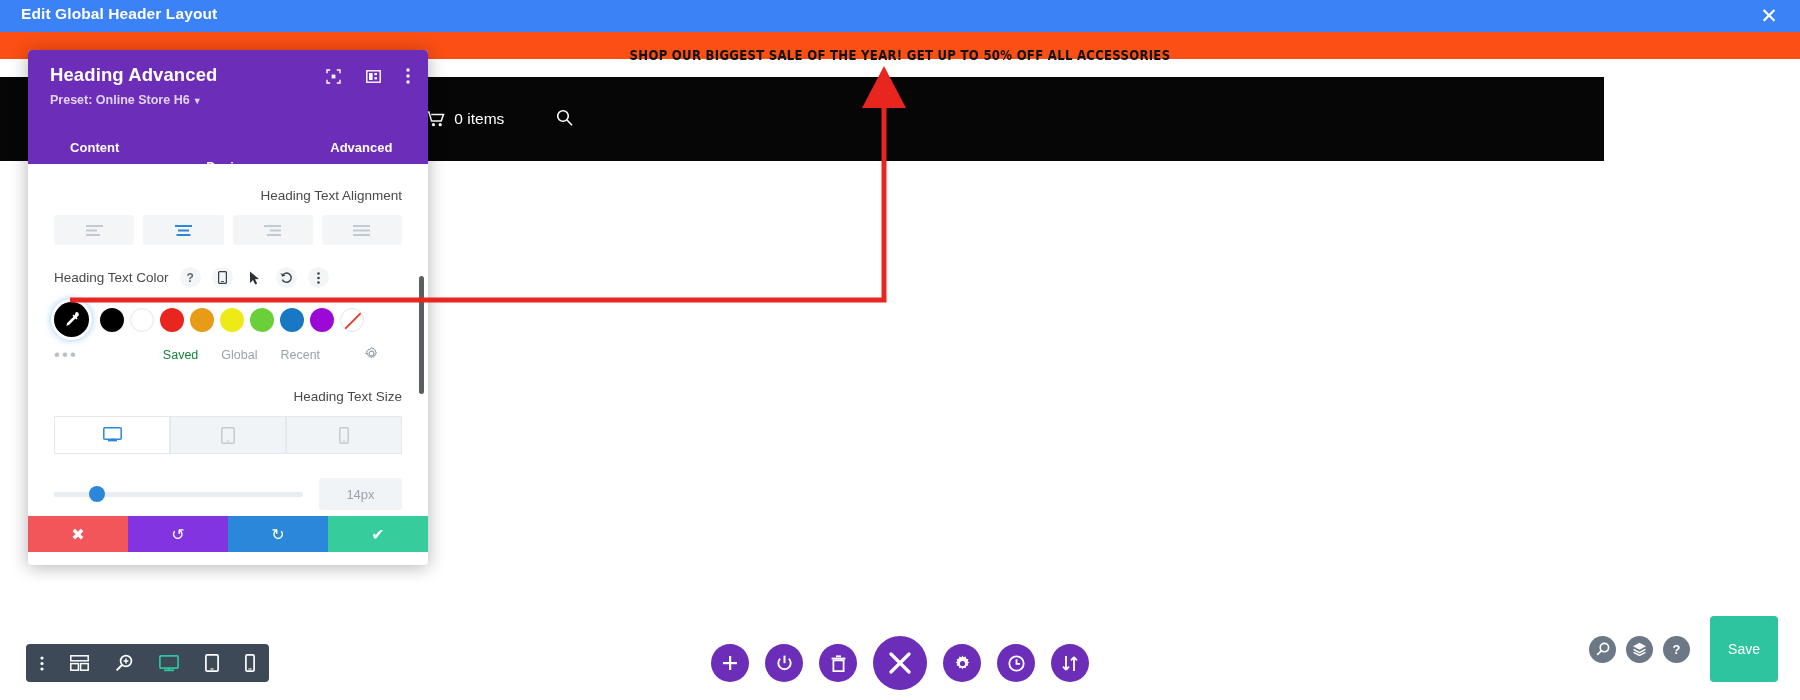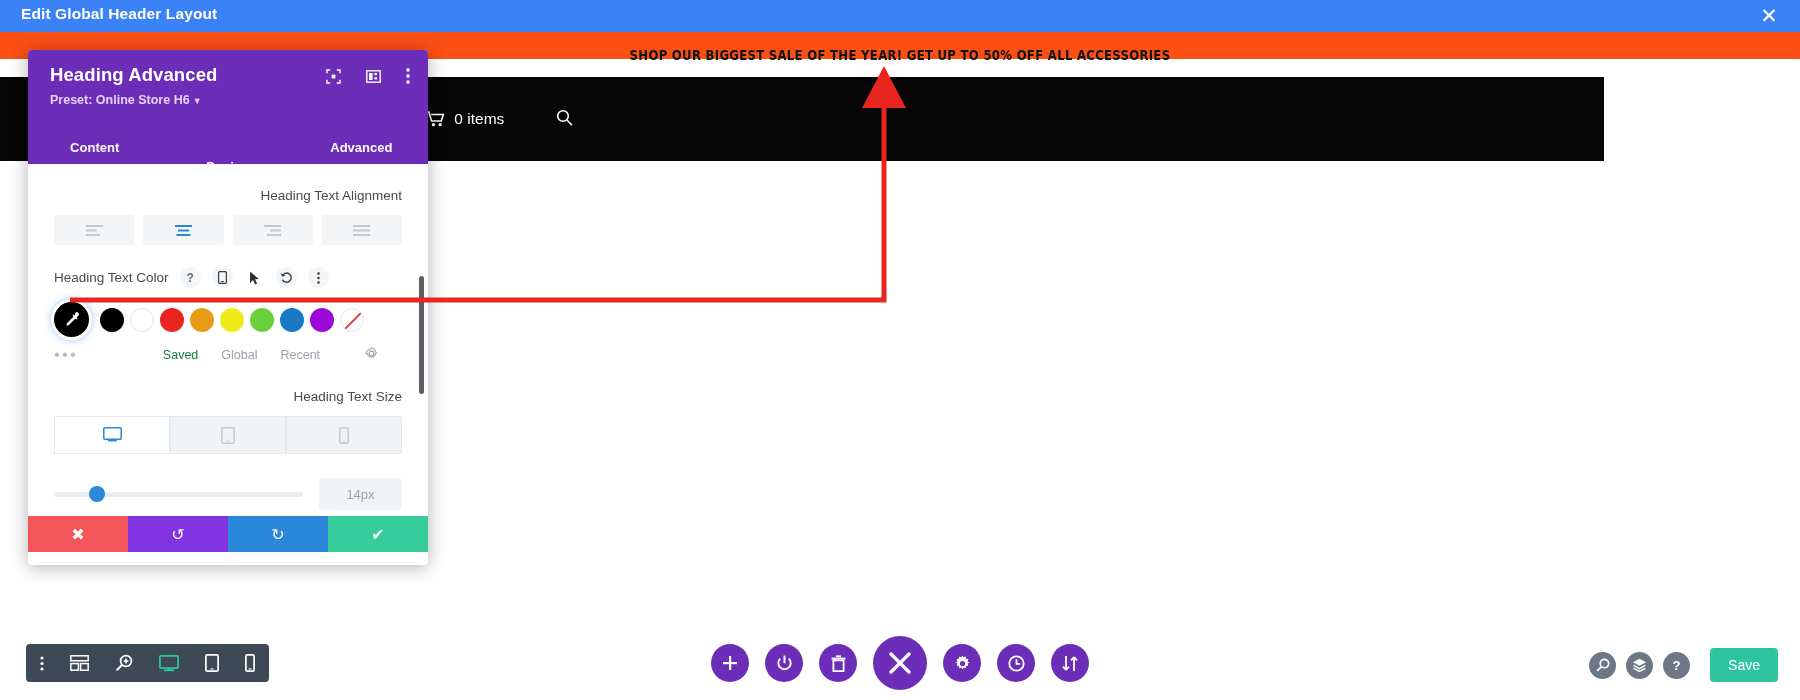--- a/index.html
+++ b/index.html
@@ -176,21 +176,21 @@
 
   .br-toolbar {
     position:absolute; right:22px; bottom:18px; display:flex; align-items:center; gap:10px; z-index:50;
   }
   .rbtn {
     width:27px; height:27px; border-radius:50%; background:#6d7886;
     display:flex; align-items:center; justify-content:center; color:#fff; cursor:pointer;
   }
   .save-btn {
     margin-left:10px; background:#2ec4a0; color:#fff; border:none; border-radius:4px;
-    padding:9px 18px; font-size:14px; cursor:pointer; font-family:"Liberation Sans",sans-serif;
+    padding:25px 18px; font-size:14px; cursor:pointer; font-family:"Liberation Sans",sans-serif;
   }
 </style>
 </head>
 <body>
 
 <div id="root">
 
   <div class="topbar">
     <div class="topbar-title">Edit Global Header Layout</div>
     <div class="topbar-close">✕</div>

